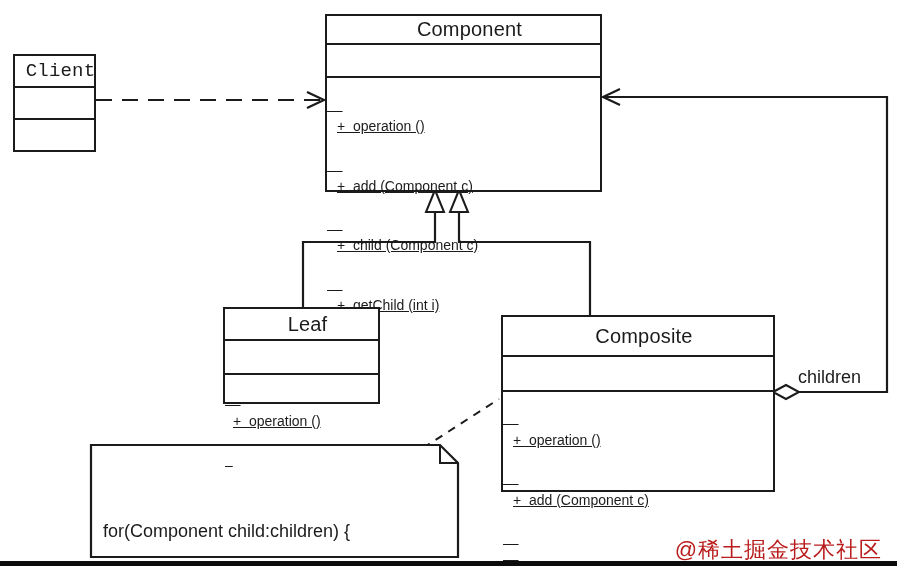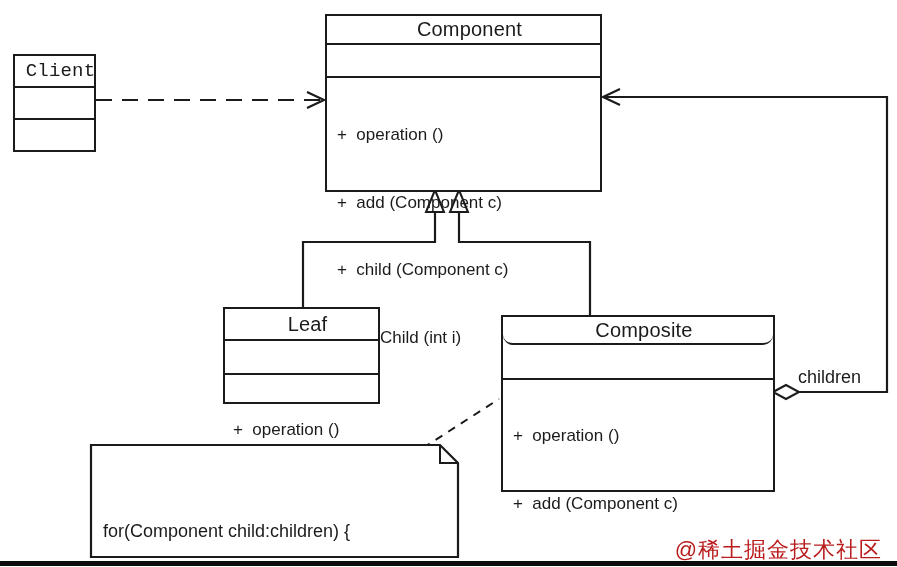--- a/index.html
+++ b/index.html
@@ -27,22 +27,23 @@
     justify-content: center;
     font-size: 20px;
     border-bottom: 2px solid #1b1b1b;
     letter-spacing: 0.2px;
     padding-left: 12px;
   }
   .uml-attrs {
     border-bottom: 2px solid #1b1b1b;
   }
   .uml-methods {
-    font-size: 17px;
+    font-size: 14px;
     white-space: pre;
+    text-decoration: underline;
   }
   .uml-methods .m {
     display: block;
     padding-left: 10px;
   }
   
   #client { left: 13px; top: 54px; width: 83px; height: 98px; font-family: Liberation Mono, monospace; }
   #client .uml-title { height: 32px; font-size: 19px; }
   #client .uml-attrs { height: 32px; }
   
@@ -51,21 +52,21 @@
   #component .uml-attrs { height: 33px; }
   #component .uml-methods { padding-top: 3px; }
   #component .uml-methods .m { line-height: 27.5px; }
   
   #leaf { left: 223px; top: 307px; width: 157px; height: 97px; }
   #leaf .uml-title { height: 32px; }
   #leaf .uml-attrs { height: 34px; }
   #leaf .uml-methods .m { line-height: 29px; padding-left: 8px; }
   
   #composite { left: 501px; top: 315px; width: 274px; height: 177px; }
-  #composite .uml-title { height: 28px; border-radius: 10px; }
+  #composite .uml-title { height: 40px; }
   #composite .uml-attrs { height: 35px; }
   #composite .uml-methods { padding-top: 2px; }
   #composite .uml-methods .m { line-height: 28px; }
   
   .note-text {
     position: absolute;
     left: 91px; top: 445px;
     width: 367px; height: 112px;
     padding: 19px 0 0 12px;
     font-size: 18px;

